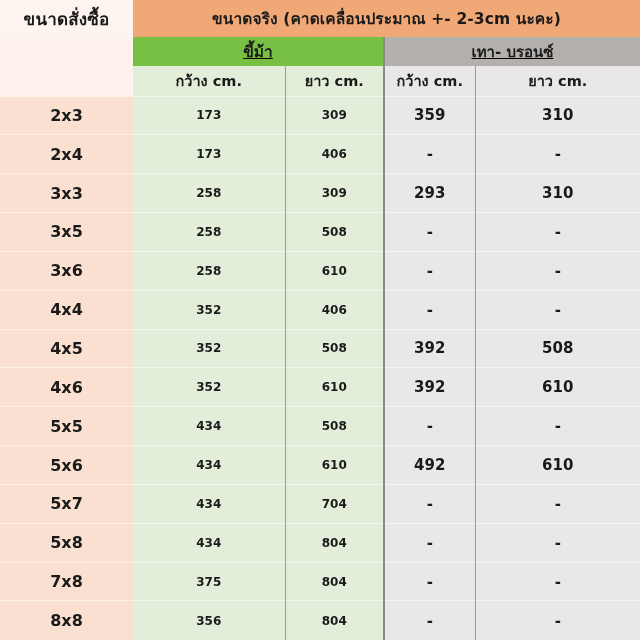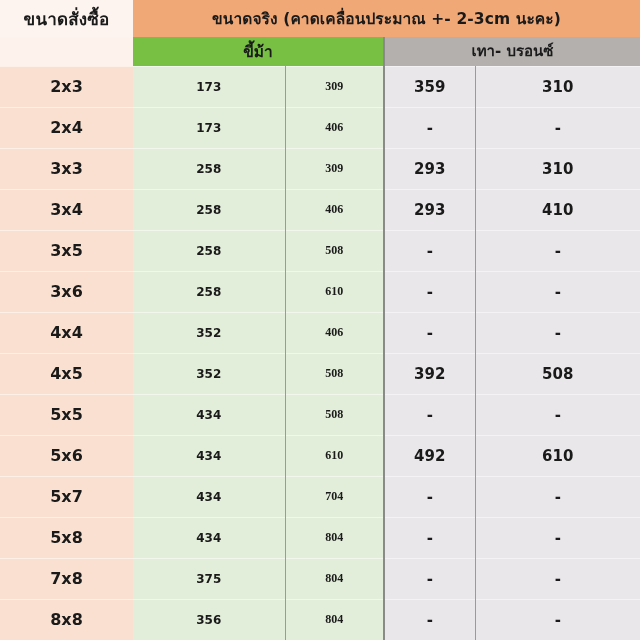--- a/index.html
+++ b/index.html
@@ -37,21 +37,21 @@
 
   
   col.c-order  { width: 133px; }
   col.c-g-w    { width: 152px; }
   col.c-g-l    { width: 99px;  }
   col.c-b-w    { width: 91px;  }
   col.c-b-l    { width: 165px; }
 
   
   tr.hdr-top    { height: 37px; }
-  tr.hdr-group  { height: 29px; }
+  tr.hdr-group  { height: 29px; text-decoration: underline; }
   tr.hdr-sub    { height: 30px; }
 
   .cell-order-head {
     background: #fdf4ef;
     font-size: 17px;
     letter-spacing: 0.2px;
   }
   .cell-order-blank {
     background: #fdf2ec;
   }
@@ -94,21 +94,20 @@
     border-top: 1px solid #fdf0e7;
   }
   .cell-green {
     background: #e2eed9;
     font-size: 12px;
     border-top: 1px solid #f2f7ee;
     border-right: 1.5px solid #9a9a9a;
   }
   .cell-green.last {
     border-right: 2px solid #8a8a8a;
-    font-family: Liberation Serif, serif;
   }
   .cell-gray {
     background: #eae7ea;
     font-size: 15px;
     border-top: 1px solid #f4f2f4;
     border-right: 1.5px solid #9a9a9a;
   }
   .cell-gray.last {
     border-right: none;
   }
@@ -132,20 +131,27 @@
     <thead>
       <tr class="hdr-top">
         <td class="cell-order-head">ขนาดสั่งซื้อ</td>
         <td class="cell-actual-head" colspan="4">ขนาดจริง (คาดเคลื่อนประมาณ +- 2-3cm นะคะ)</td>
       </tr>
       <tr class="hdr-group">
         <td class="cell-order-blank"></td>
         <td class="cell-group-green" colspan="2">ขี้ม้า</td>
         <td class="cell-group-gray" colspan="2">เทา- บรอนซ์</td>
       </tr>
+      <tr class="hdr-sub">
+        <td class="cell-order-blank"></td>
+        <td class="cell-sub-green">กว้าง cm.</td>
+        <td class="cell-sub-green last">ยาว cm.</td>
+        <td class="cell-sub-gray">กว้าง cm.</td>
+        <td class="cell-sub-gray last">ยาว cm.</td>
+      </tr>
     </thead>
     <tbody id="table-body">
         <tr class="data-row">
           <td class="cell-order">2x3</td>
           <td class="cell-green">173</td>
           <td class="cell-green last">309</td>
           <td class="cell-gray">359</td>
           <td class="cell-gray last">310</td>
         </tr>
         <tr class="data-row">
@@ -156,27 +162,20 @@
           <td class="cell-gray last dash">-</td>
         </tr>
         <tr class="data-row">
           <td class="cell-order">3x3</td>
           <td class="cell-green">258</td>
           <td class="cell-green last">309</td>
           <td class="cell-gray">293</td>
           <td class="cell-gray last">310</td>
         </tr>
         <tr class="data-row">
-          <td class="cell-order">3x4</td>
-          <td class="cell-green">258</td>
-          <td class="cell-green last">406</td>
-          <td class="cell-gray">293</td>
-          <td class="cell-gray last">410</td>
-        </tr>
-        <tr class="data-row">
           <td class="cell-order">3x5</td>
           <td class="cell-green">258</td>
           <td class="cell-green last">508</td>
           <td class="cell-gray dash">-</td>
           <td class="cell-gray last dash">-</td>
         </tr>
         <tr class="data-row">
           <td class="cell-order">3x6</td>
           <td class="cell-green">258</td>
           <td class="cell-green last">610</td>
@@ -191,20 +190,27 @@
           <td class="cell-gray last dash">-</td>
         </tr>
         <tr class="data-row">
           <td class="cell-order">4x5</td>
           <td class="cell-green">352</td>
           <td class="cell-green last">508</td>
           <td class="cell-gray">392</td>
           <td class="cell-gray last">508</td>
         </tr>
         <tr class="data-row">
+          <td class="cell-order">4x6</td>
+          <td class="cell-green">352</td>
+          <td class="cell-green last">610</td>
+          <td class="cell-gray">392</td>
+          <td class="cell-gray last">610</td>
+        </tr>
+        <tr class="data-row">
           <td class="cell-order">5x5</td>
           <td class="cell-green">434</td>
           <td class="cell-green last">508</td>
           <td class="cell-gray dash">-</td>
           <td class="cell-gray last dash">-</td>
         </tr>
         <tr class="data-row">
           <td class="cell-order">5x6</td>
           <td class="cell-green">434</td>
           <td class="cell-green last">610</td>

